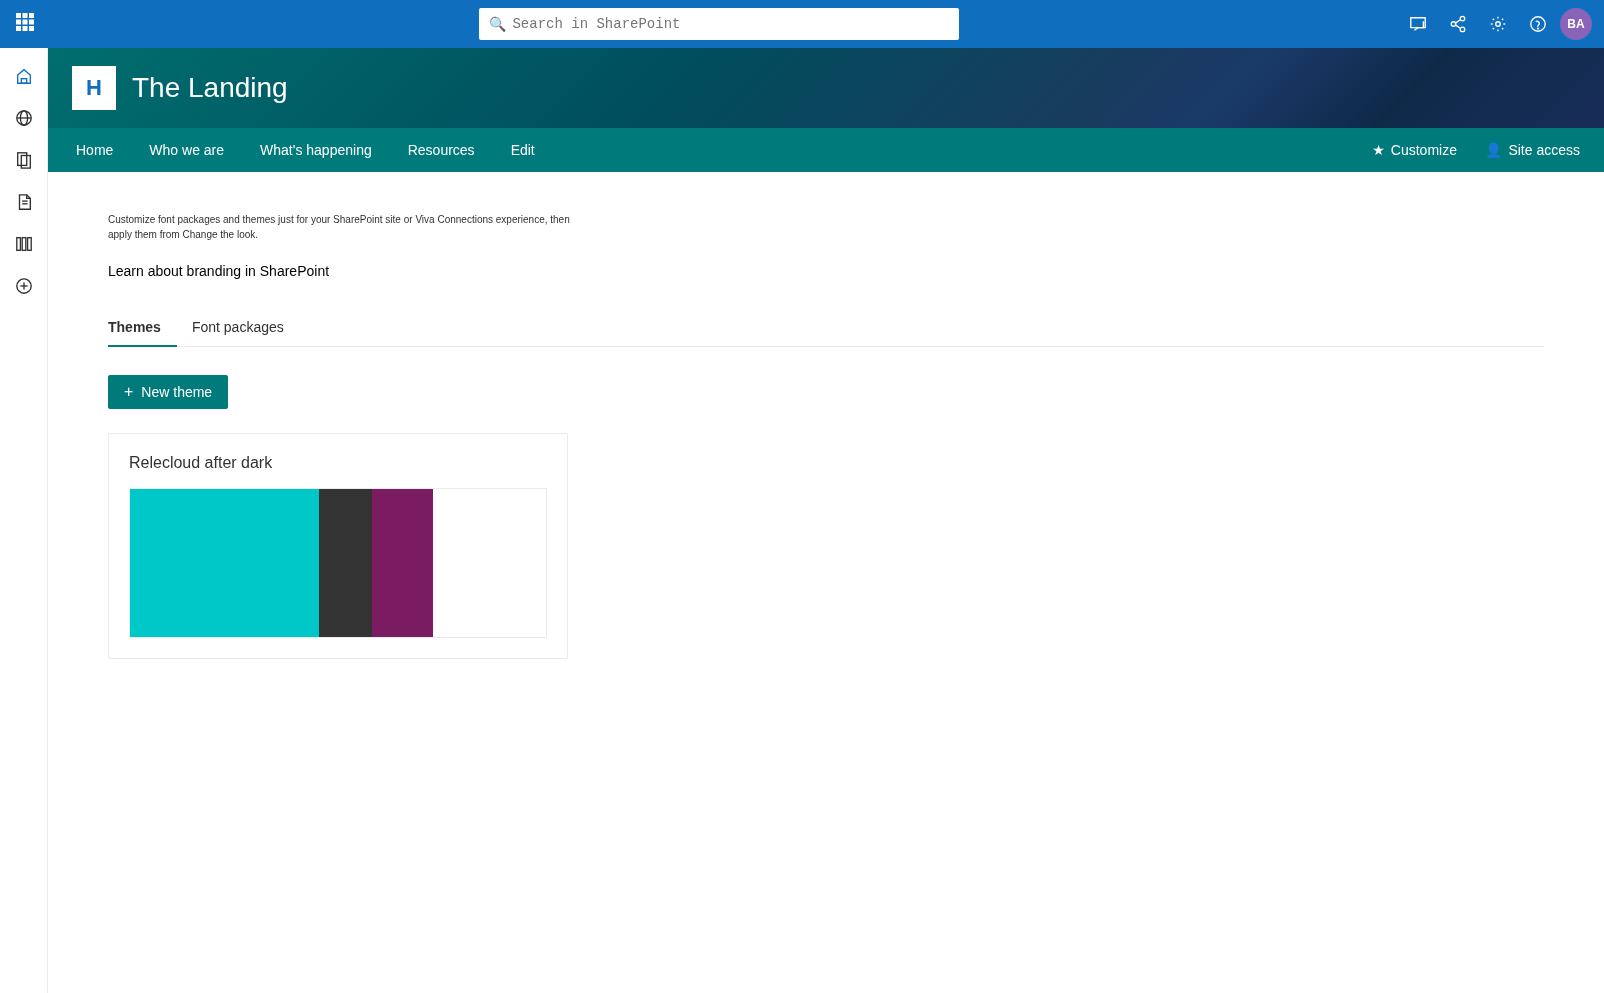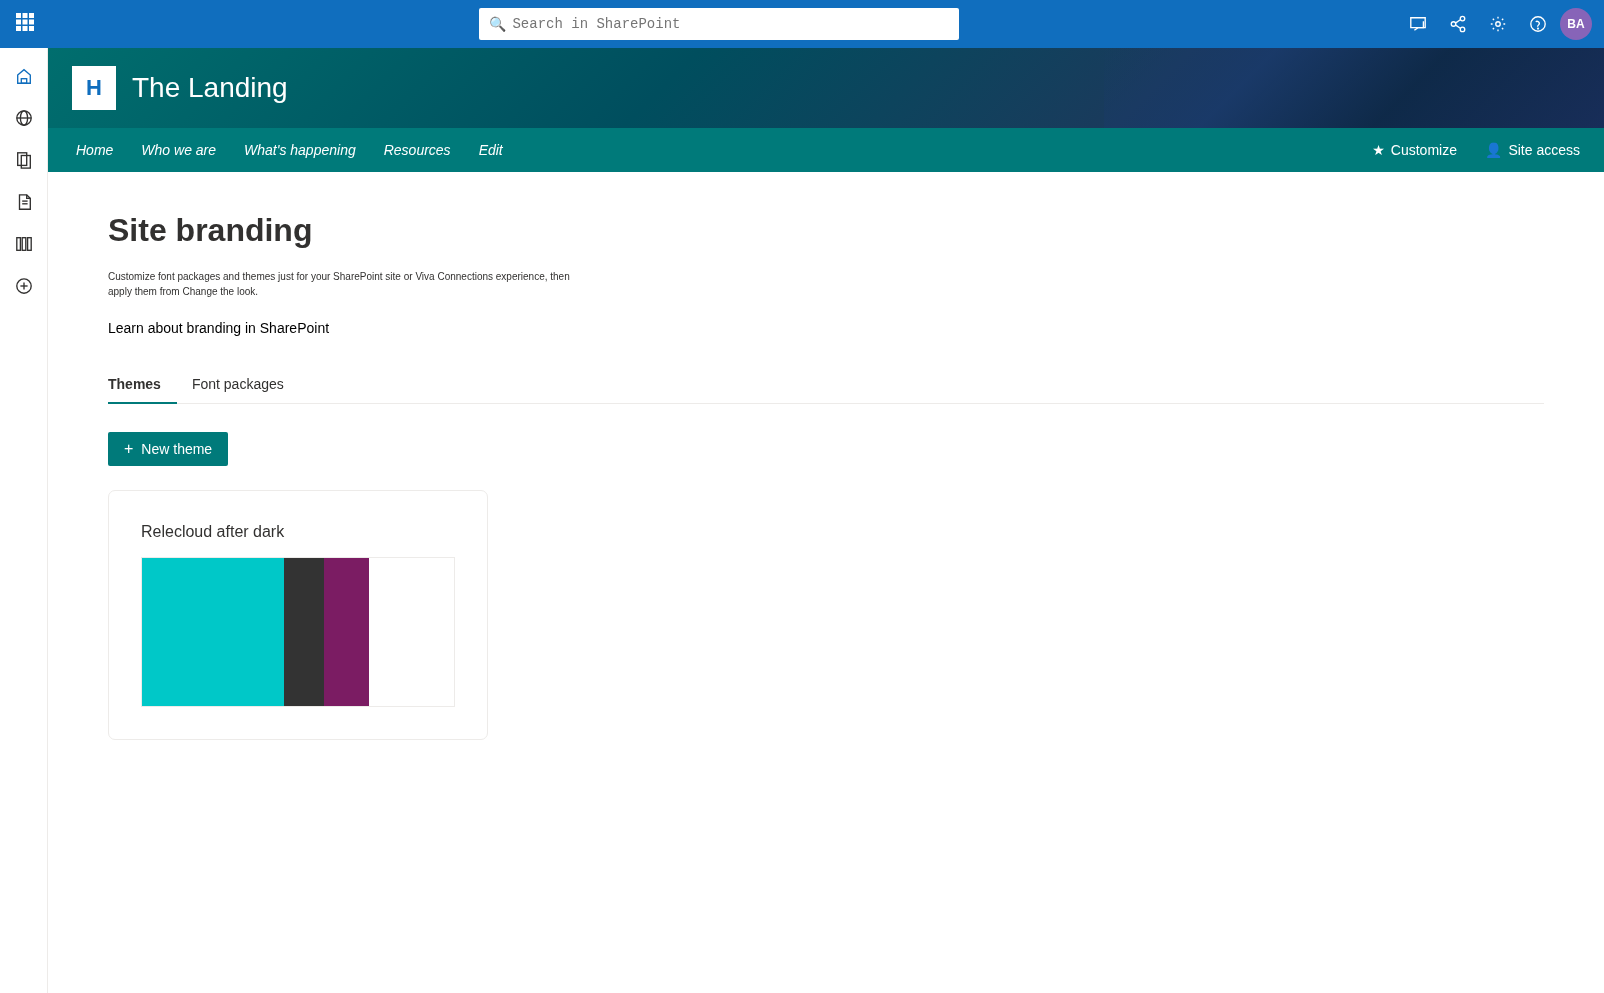--- a/index.html
+++ b/index.html
@@ -134,21 +134,21 @@
       top: 128px;
       left: 48px;
       right: 0;
       height: 44px;
       background: #007a7a;
       display: flex;
       align-items: center;
       padding: 0 16px;
       z-index: 70;
     }
-    .nav-items { display: flex; align-items: flex-start; flex: 1; gap: 4px; font-style: italic; }
+    .nav-items { display: flex; align-items: flex-start; flex: 1; gap: 12px; }
     .nav-item {
       color: white;
       font-size: 14px;
       padding: 4px 12px;
       cursor: pointer;
       border-radius: 2px;
       height: 44px;
       display: flex; align-items: center;
     }
     .nav-right { display: flex; align-items: center; gap: 12px; }
@@ -226,23 +226,23 @@
       display: flex;
       align-items: center;
       gap: 8px;
       border-radius: 2px;
       margin-bottom: 24px;
     }
 
     
     .theme-card {
       border: 1px solid #edebe9;
-      border-radius: 7px;
-      padding: 32px;
-      width: 380px;
+      border-radius: 2px;
+      padding: 20px;
+      width: 460px;
       background: white;
     }
     .theme-card-title {
       font-size: 16px;
       color: #323130;
       margin-bottom: 16px;
       font-weight: 400;
     }
     .color-palette {
       display: flex;
@@ -378,21 +378,20 @@
       <span>Customize</span>
     </div>
     <div class="nav-action">
       <span>👤</span>
       <span>Site access</span>
     </div>
   </div>
 </div>
 
 <div class="main-content">
-  <h1 class="page-title">Site branding</h1>
   <p class="page-description">Customize font packages and themes just for your SharePoint site or Viva Connections experience, then apply them from Change the look.</p>
   <a class="learn-link">Learn about branding in SharePoint</a>
 
   
   <div class="tabs">
     <div class="tab active">Themes</div>
     <div class="tab">Font packages</div>
   </div>
 
   

